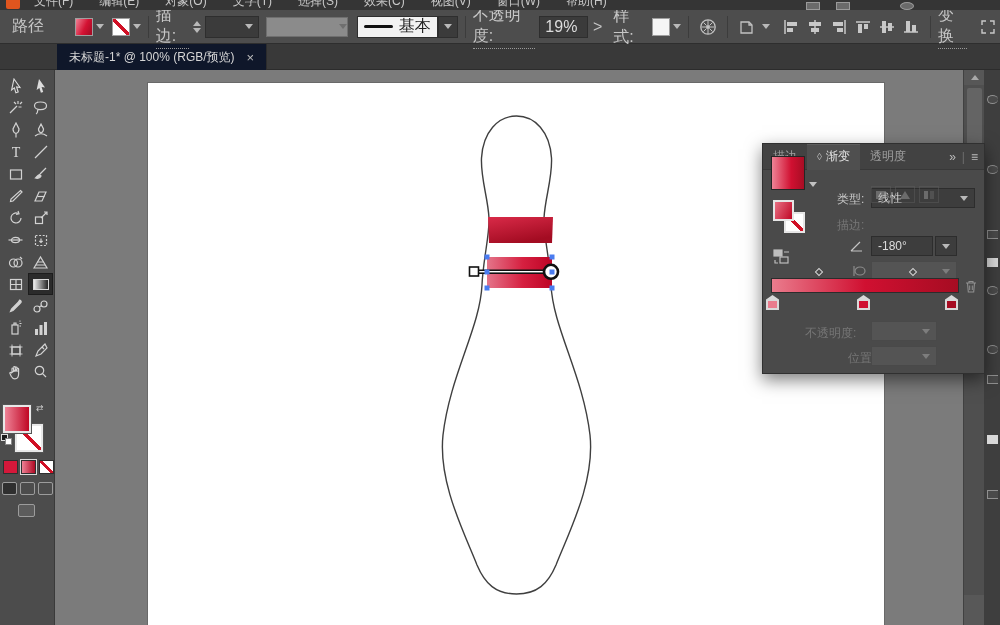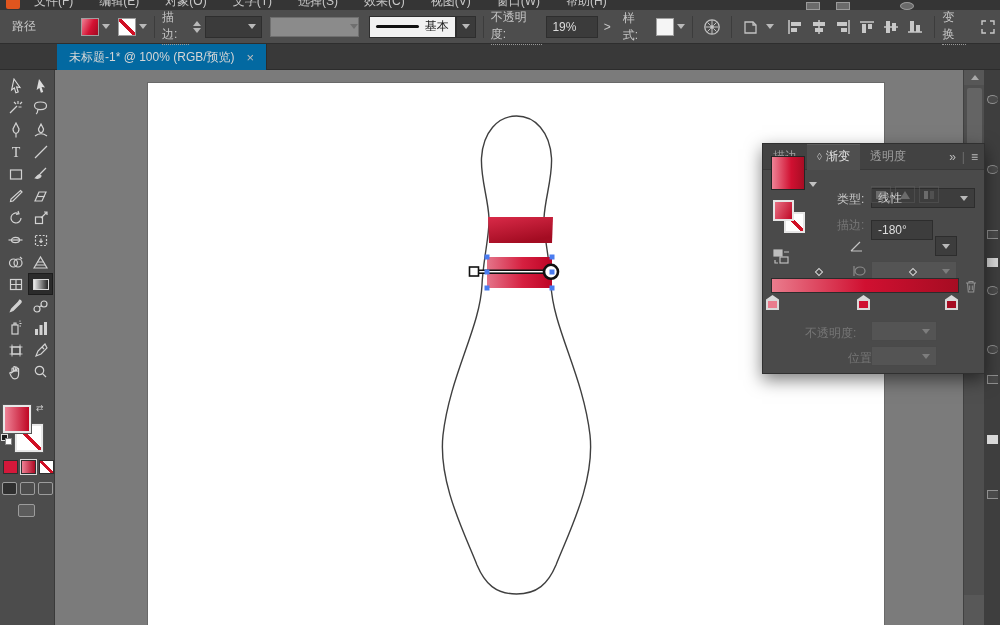--- a/index.html
+++ b/index.html
@@ -12,21 +12,21 @@
   #menubar .mrow { display:flex; align-items:center; gap:26px; margin:-9px 0 0 34px;
                    height:20px; font-size:12px; color:#c9c9c9; white-space:nowrap; }
   #ai-logo { position:absolute; left:6px; top:-3px; width:14px; height:12px;
              background:#e0551e; border-radius:2px; }
   .mfrag { position:absolute; top:2px; width:14px; height:8px; border:1px solid #9a9a9a;
            background:#6a6a6a; }
 
   
   #controlbar { position:absolute; left:0; top:10px; width:1000px; height:34px;
                 background:#4d4d4d; border-bottom:1px solid #2e2e2e; z-index:39;
-                display:flex; align-items:center; font-size:12px; color:#c6c6c6; }
+                display:flex; align-items:center; font-size:16px; color:#c6c6c6; }
   .cb-sep { width:1px; height:22px; background:#3c3c3c; margin:0 7px; flex:none; }
   .swatch { width:18px; height:18px; border:1px solid #9f9f9f; flex:none; }
   .sw-fillgrad { background:linear-gradient(115deg,#ee8296 0%,#d41233 55%,#a00a22 100%); }
   .sw-none  { background:
       linear-gradient(45deg, transparent 43%, #d01025 43%, #d01025 57%, transparent 57%), #fff; }
   .dd-arrow { width:0; height:0; border-left:4px solid transparent; border-right:4px solid transparent;
               border-top:5px solid #b9b9b9; margin-left:3px; flex:none; }
   .darkbox { background:#3b3b3b; border:1px solid #2e2e2e; height:22px;
              display:flex; align-items:center; padding:0 5px; color:#dcdcdc; }
   .graybox { background:#8b8b8b; border:1px solid #6f6f6f; height:20px; }
@@ -36,21 +36,21 @@
   .stepper .up { border-bottom:5px solid #b9b9b9; }
   .stepper .dn { border-top:5px solid #b9b9b9; }
   .brushbox { background:#f2f2f2; border:1px solid #2e2e2e; height:22px; width:88px;
               display:flex; align-items:center; padding:0 6px; color:#222; gap:6px; }
   .brushline { flex:1; height:3px; background:#111; border-radius:2px; }
   .cb-iconbtn { width:24px; height:24px; display:flex; align-items:center; justify-content:center; flex:none; }
 
   
   #tabbar { position:absolute; left:0; top:44px; width:1000px; height:26px;
             background:#393939; border-bottom:1px solid #2c2c2c; z-index:38; }
-  #doctab { position:absolute; left:57px; top:0; height:26px; background:#0369a1;
+  #doctab { position:absolute; left:57px; top:0; height:26px; background:#0f172a;
             display:flex; align-items:center; padding:0 12px; gap:12px;
             font-size:12px; color:#d6d6d6; border-right:1px solid #2c2c2c; }
   #doctab .close { color:#bdbdbd; font-size:13px; }
 
   
   #toolbox { position:absolute; left:0; top:70px; width:55px; height:555px;
              background:#4c4c4c; border-right:1px solid #3a3a3a; z-index:30; }
   .tcell { position:absolute; width:23px; height:20px; display:flex;
            align-items:center; justify-content:center; }
   .tcell.sel { background:#2b2b2b; outline:1px solid #1d1d1d; }
@@ -605,21 +605,21 @@
         <rect x="1" y="1" width="4" height="8" fill="#9a9a9a"></rect>
         <rect x="7" y="1" width="4" height="8" fill="#666"></rect>
       </svg>
   </div>
 
   <span class="glabel" style="left:86px; top:96px">
     <svg width="15" height="13" viewBox="0 0 15 13">
         <path d="M2 11 L13 11 M2 11 L11 2" stroke="#c4c4c4" stroke-width="1.2" fill="none"></path>
       </svg>
   </span>
-  <div class="gdd" style="left:108px; top:76px; width:62px">
+  <div class="gdd" style="left:108px; top:92px; width:62px">
     <span>-180°</span>
   </div>
   <div class="gdd" style="left:172px; top:92px; width:22px; justify-content:center">
     <span class="dd-arrow" style="margin:0"></span>
   </div>
 
   <span class="glabel dis" style="left:88px; top:120px">
     <svg width="16" height="14" viewBox="0 0 16 14">
         <ellipse cx="9" cy="7" rx="5" ry="4" stroke="#8a8a8a" fill="none" stroke-width="1.2"></ellipse>
         <path d="M3 2v10" stroke="#8a8a8a" stroke-width="1.2"></path>

